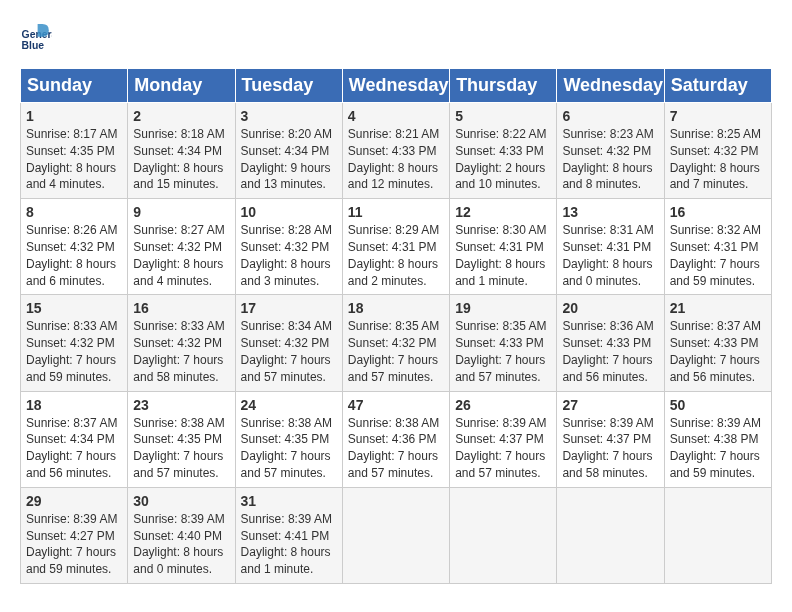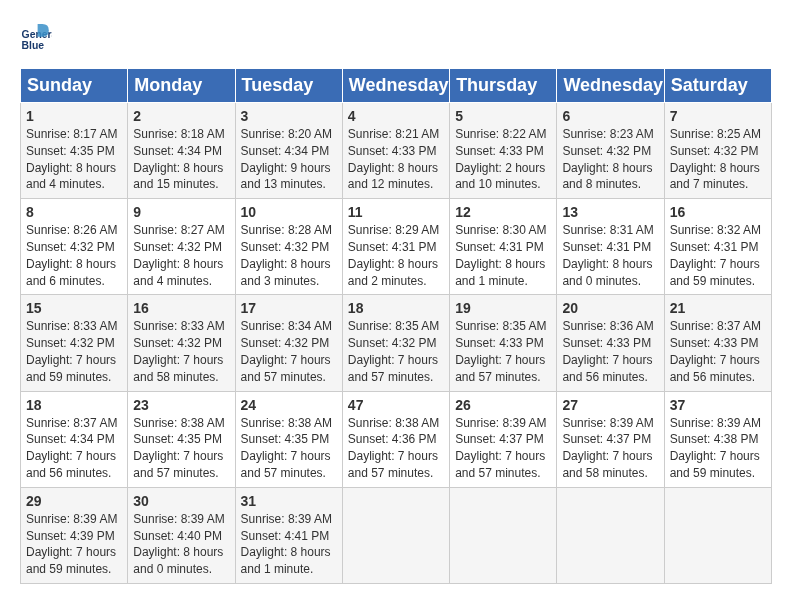--- a/index.html
+++ b/index.html
@@ -335,34 +335,34 @@
         </td>
         <td>
           <span class="day-num">27</span>
         <div class="day-info">
           <span>Sunrise: 8:39 AM</span><br>
           <span>Sunset: 4:37 PM</span><br>
           <span>Daylight: 7 hours and 58 minutes.</span>
         </div>
         </td>
         <td>
-          <span class="day-num">37</span>
+          <span class="day-num">50</span>
         <div class="day-info">
           <span>Sunrise: 8:39 AM</span><br>
           <span>Sunset: 4:38 PM</span><br>
           <span>Daylight: 7 hours and 59 minutes.</span>
         </div>
         </td>
       </tr>
       <tr>
         <td>
           <span class="day-num">29</span>
         <div class="day-info">
           <span>Sunrise: 8:39 AM</span><br>
-          <span>Sunset: 4:39 PM</span><br>
+          <span>Sunset: 4:27 PM</span><br>
           <span>Daylight: 7 hours and 59 minutes.</span>
         </div>
         </td>
         <td>
           <span class="day-num">30</span>
         <div class="day-info">
           <span>Sunrise: 8:39 AM</span><br>
           <span>Sunset: 4:40 PM</span><br>
           <span>Daylight: 8 hours and 0 minutes.</span>
         </div>

